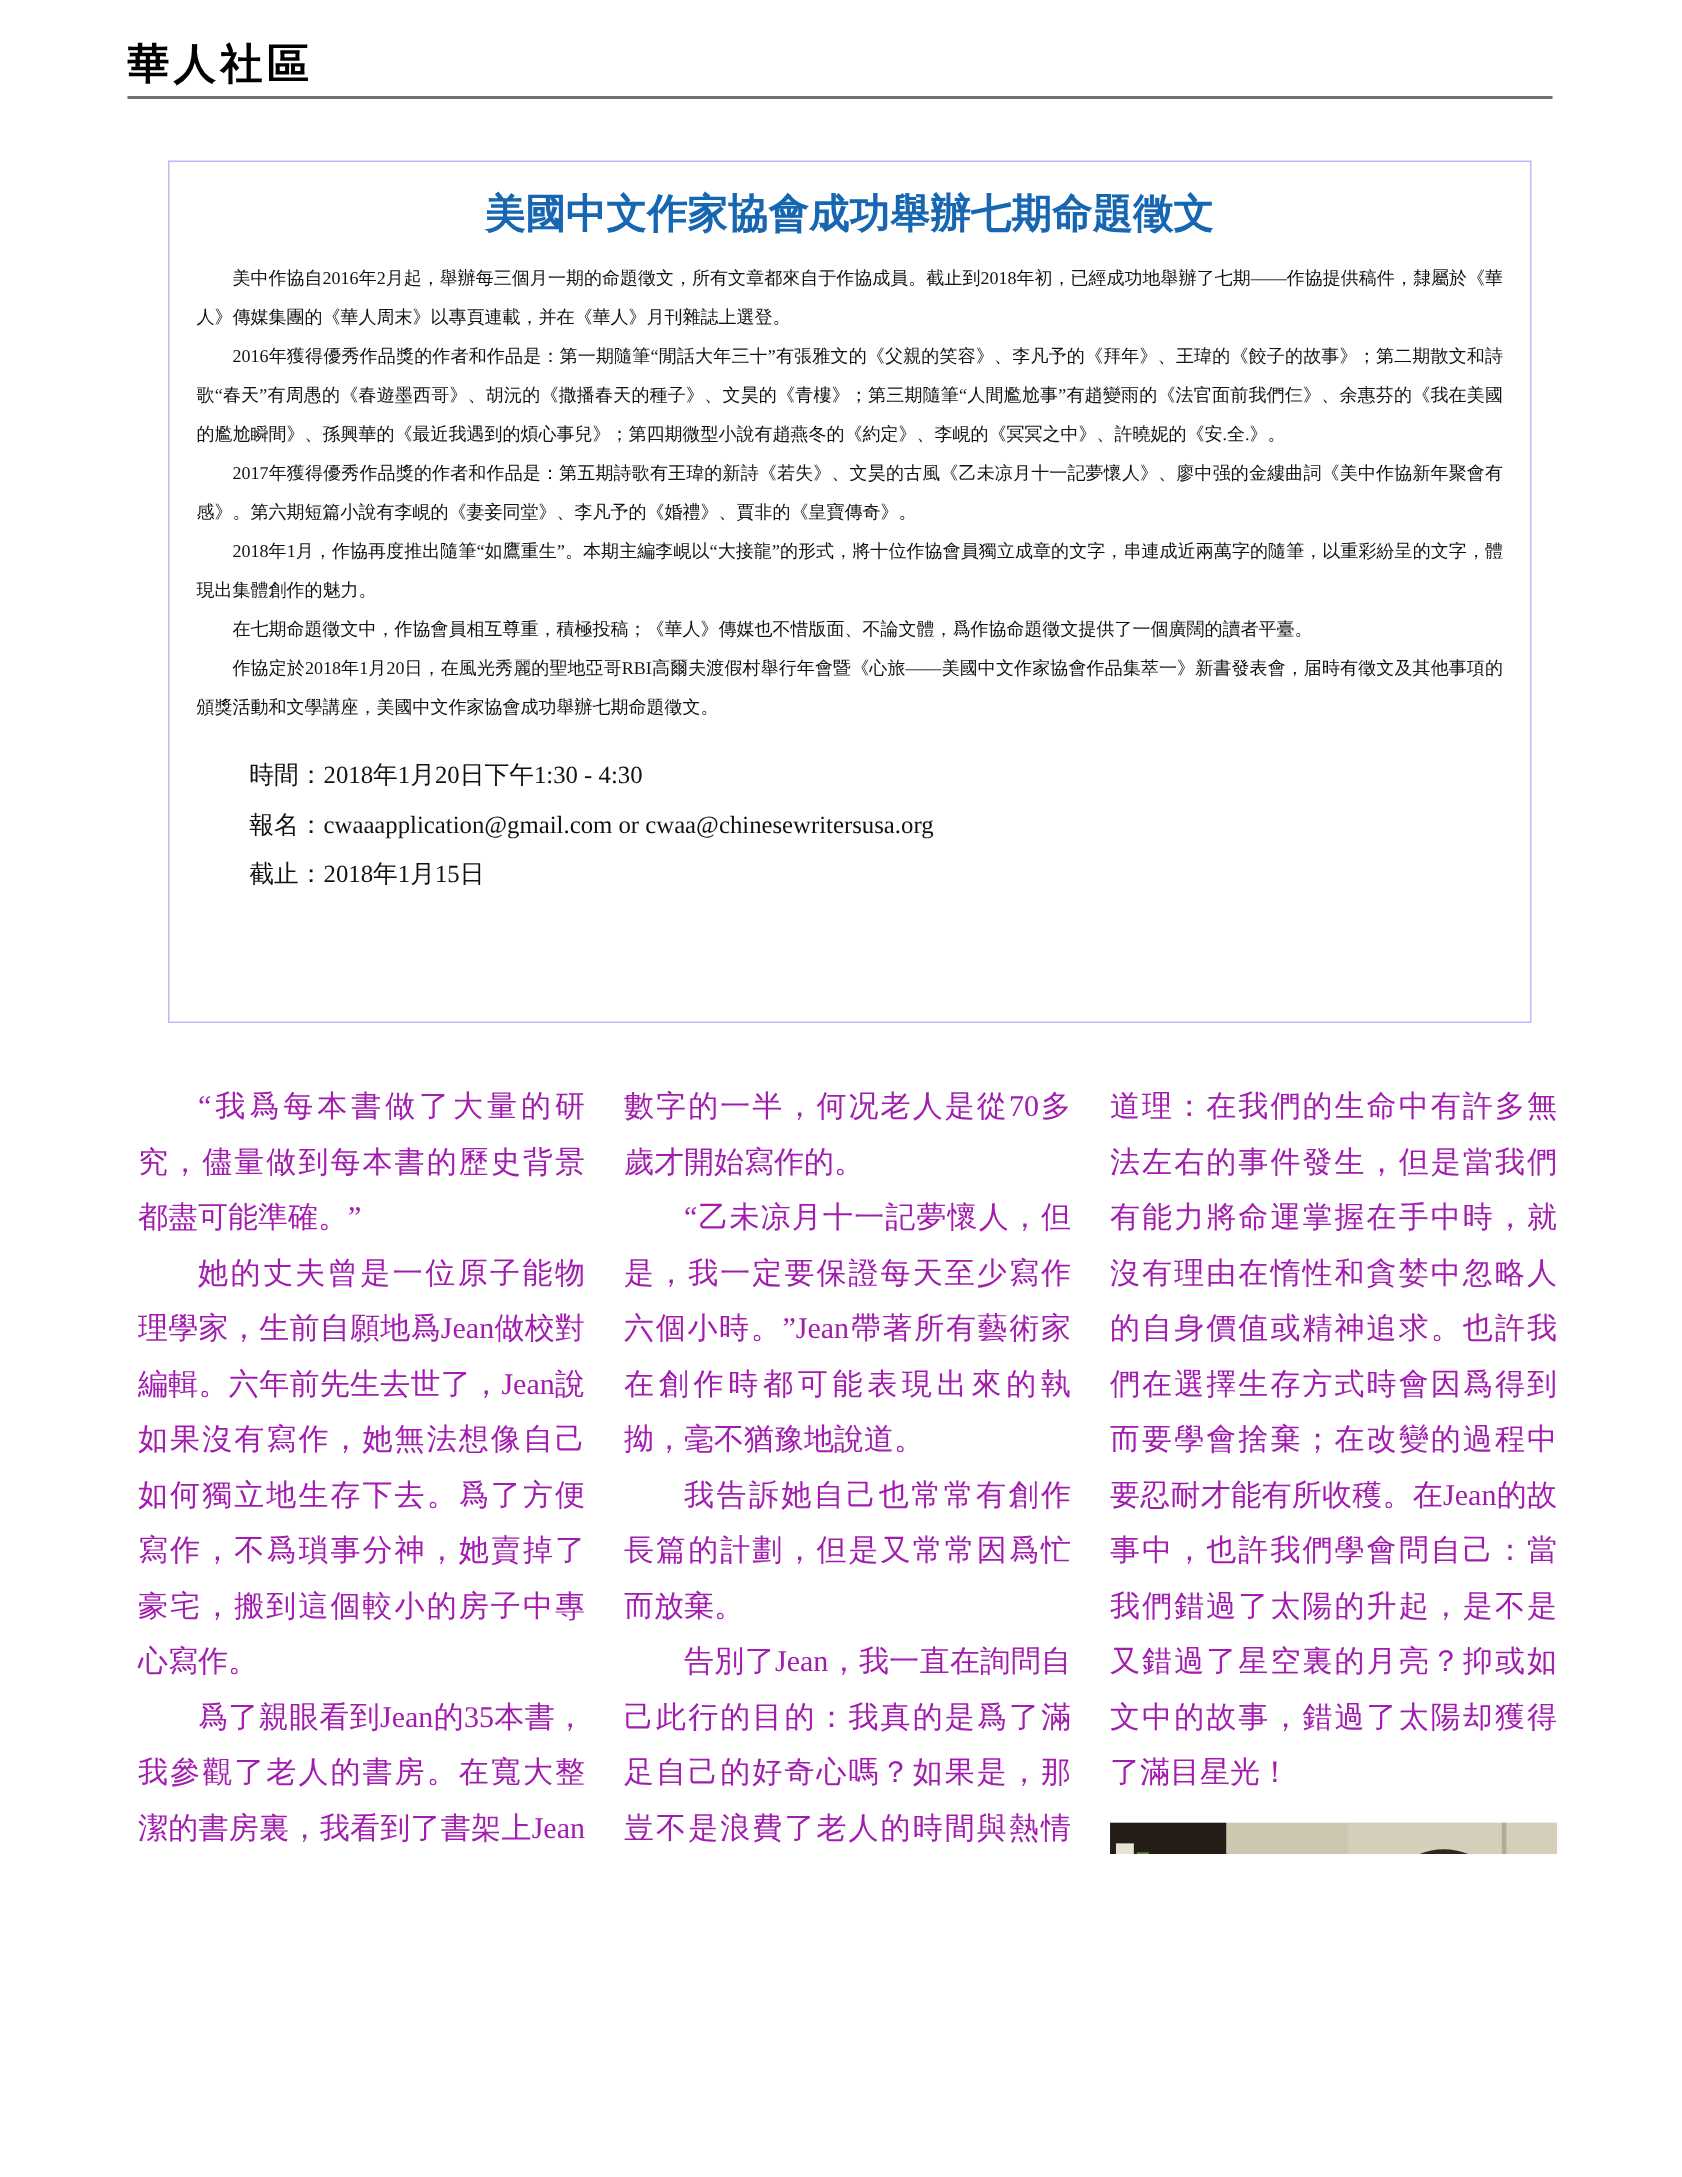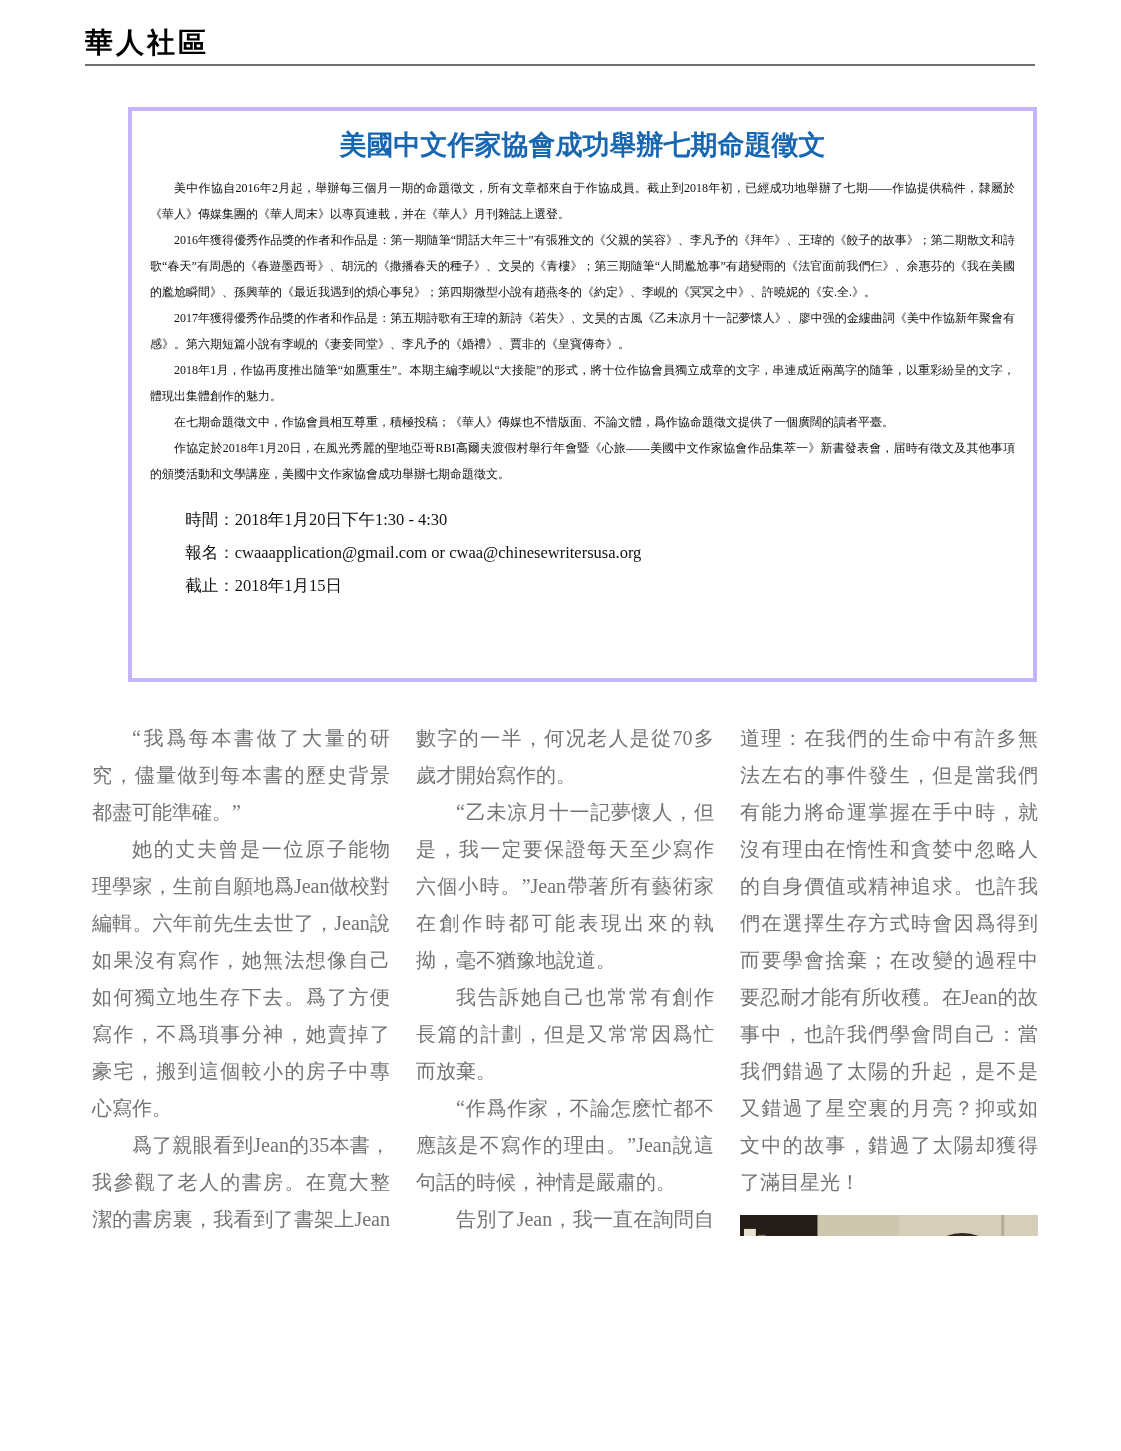--- a/index.html
+++ b/index.html
@@ -14,22 +14,22 @@
     position:absolute; left:85px; top:24px;
     font-size:28px; font-weight:bold; letter-spacing:3px; color:#000;
   }
   .header-rule {
     position:absolute; left:85px; top:64px; width:950px; height:0;
     border-top:2px solid #6f6f6f;
   }
 
   
   .box {
-    position:absolute; left:128px; top:107px; width:909px; min-height:575px;
-    border:4px solid #c4b5fd; box-sizing:border-box; padding:12px 18px 10px;
+    position:absolute; left:112px; top:107px; width:909px; min-height:575px;
+    border:1px solid #c4b5fd; box-sizing:border-box; padding:12px 18px 10px;
   }
   .box-title {
     text-align:center;
     font-family:"Liberation Sans","DejaVu Sans",sans-serif;
     font-weight:bold; font-size:27px; margin:4px 0 12px; color:#1766b2;
   }
   .box-body p.para {
     margin:0; font-size:12px; line-height:26px;
     text-align:justify; text-indent:2em; color:#111;
   }
@@ -39,21 +39,21 @@
   }
 
   
   .columns {
     position:absolute; left:92px; top:720px; width:946px;
     display:flex; gap:26px;
   }
   .col { flex:1 1 0; min-width:0; }
   .col p.para {
     margin:0; font-size:20px; line-height:37px;
-    text-align:justify; text-indent:2em; color:#737373;
+    text-align:justify; text-indent:2em; color:#a21caf;
   }
   .col p.para.no-indent { text-indent:0; }
 
   
   figure.photo { margin:14px 0 0 0; padding:0; width:100%; }
   figure.photo svg { display:block; width:100%; height:auto; }
 
   
   .footer-rule {
     position:absolute; left:85px; top:1386px; width:332px; height:0;
@@ -98,21 +98,20 @@
           <p class="para">“我爲每本書做了大量的研究，儘量做到每本書的歷史背景都盡可能準確。”</p>
           <p class="para">她的丈夫曾是一位原子能物理學家，生前自願地爲Jean做校對編輯。六年前先生去世了，Jean說如果沒有寫作，她無法想像自己如何獨立地生存下去。爲了方便寫作，不爲瑣事分神，她賣掉了豪宅，搬到這個較小的房子中專心寫作。</p>
           <p class="para">爲了親眼看到Jean的35本書，我參觀了老人的書房。在寬大整潔的書房裏，我看到了書架上Jean的作品。與起居室Jean呆的那個堆滿書籍和電腦的角落相比，這裏顯然被主人忽略，讓客人覺出幾分冷清和一種置身於圖書館中的惬意。</p>
         </div>
     </div>
     <div class="col">
       <div>
           <p class="para no-indent">數字的一半，何况老人是從70多歲才開始寫作的。</p>
           <p class="para">“乙未凉月十一記夢懷人，但是，我一定要保證每天至少寫作六個小時。”Jean帶著所有藝術家在創作時都可能表現出來的執拗，毫不猶豫地說道。</p>
           <p class="para">我告訴她自己也常常有創作長篇的計劃，但是又常常因爲忙而放棄。</p>
-          <p class="para">“作爲作家，不論怎麽忙都不應該是不寫作的理由。”Jean說這句話的時候，神情是嚴肅的。</p>
           <p class="para">告別了Jean，我一直在詢問自己此行的目的：我真的是爲了滿足自己的好奇心嗎？如果是，那豈不是浪費了老人的時間與熱情了嗎？可是，我的文字在老人創造的奇迹中會不會顯得黯然失色？</p>
         </div>
     </div>
     <div class="col">
       <div>
           <p class="para no-indent">道理：在我們的生命中有許多無法左右的事件發生，但是當我們有能力將命運掌握在手中時，就沒有理由在惰性和貪婪中忽略人的自身價值或精神追求。也許我們在選擇生存方式時會因爲得到而要學會捨棄；在改變的過程中要忍耐才能有所收穫。在Jean的故事中，也許我們學會問自己：當我們錯過了太陽的升起，是不是又錯過了星空裏的月亮？抑或如文中的故事，錯過了太陽却獲得了滿目星光！</p>
         </div>
 
       <figure class="photo">
         <svg viewBox="0 0 300 222" xmlns="http://www.w3.org/2000/svg">

